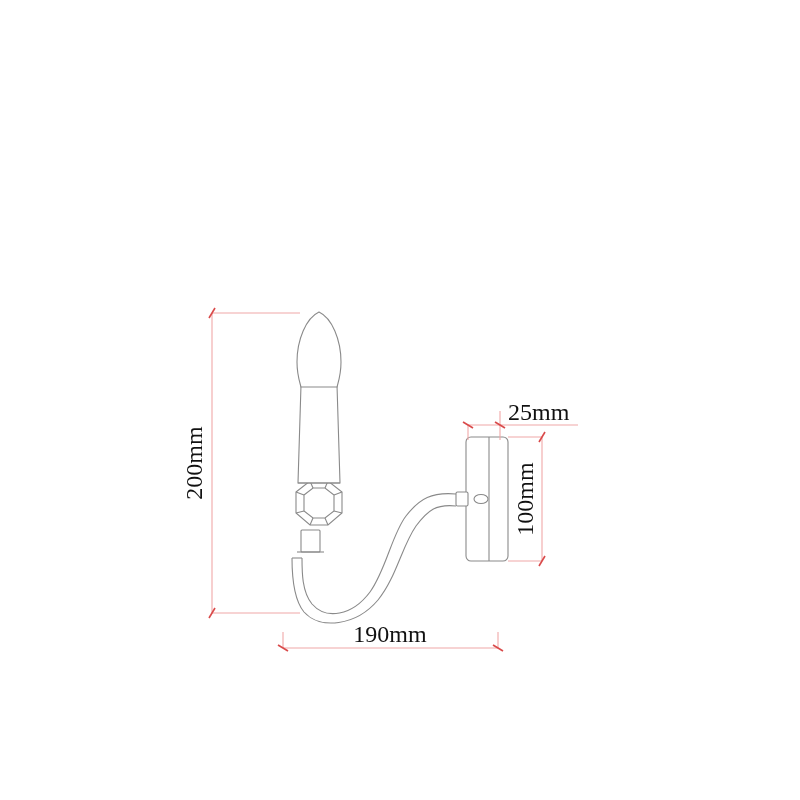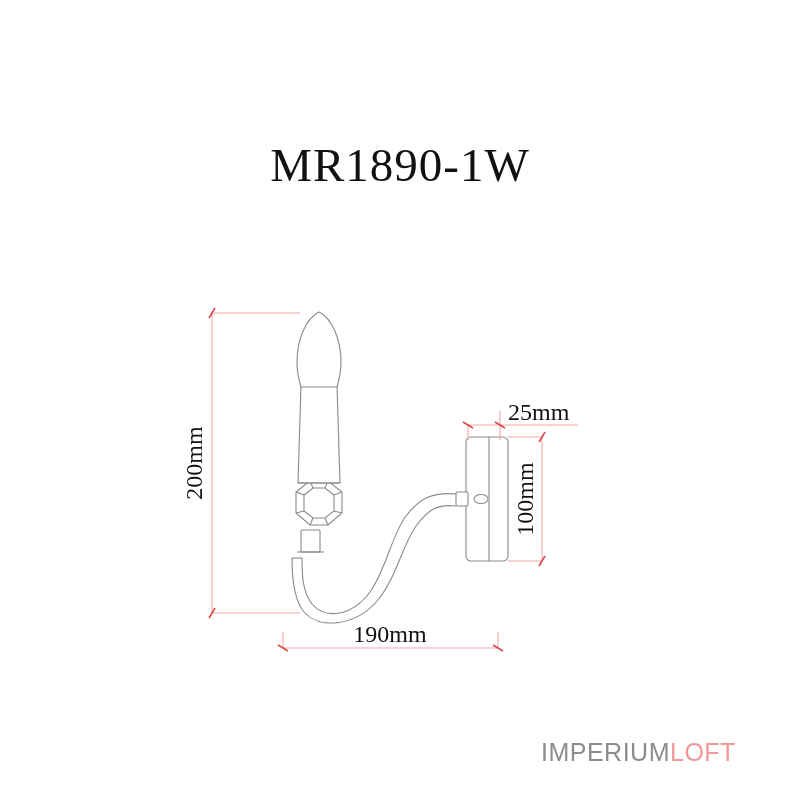--- a/index.html
+++ b/index.html
@@ -48,21 +48,20 @@
     white-space: nowrap;
   }
   #brand-logo .brand-primary { color: #8c8c8c; }
   #brand-logo .brand-accent  { color: #ef9a99; }
 </style>
 </head>
 <body>
 
 <div id="page">
 
-  <div id="product-title">MR1890-1W</div>
 
   <svg id="drawing-svg" viewBox="0 0 800 800" xmlns="http://www.w3.org/2000/svg">
 
     <defs>
       <style>
         .obj   { fill: none; stroke: #8a8a8a; stroke-width: 1.1; }
         .objf  { fill: #ffffff; stroke: #8a8a8a; stroke-width: 1.1; }
         .dim   { stroke: #f0a8a8; stroke-width: 1.1; fill: none; }
         .tick  { stroke: #d94a4a; stroke-width: 1.6; fill: none; }
         .dlabel{ fill: #111111; font-family: "Liberation Serif", serif; font-size: 24px; }
@@ -160,17 +159,14 @@
       <line class="dim" x1="283" y1="648" x2="498" y2="648"></line>
       <line class="dim" x1="283" y1="632" x2="283" y2="648"></line>
       <line class="dim" x1="498" y1="632" x2="498" y2="648"></line>
       <line class="tick" x1="278" y1="645" x2="288" y2="651"></line>
       <line class="tick" x1="493" y1="645" x2="503" y2="651"></line>
       <text class="dlabel" x="390" y="642" text-anchor="middle">190mm</text>
     </g>
 
   </svg>
 
-  <div id="brand-logo">
-    <span class="brand-primary">IMPERIUM</span><span class="brand-accent">LOFT</span>
-  </div>
 
 </div>
 
 </body></html>

